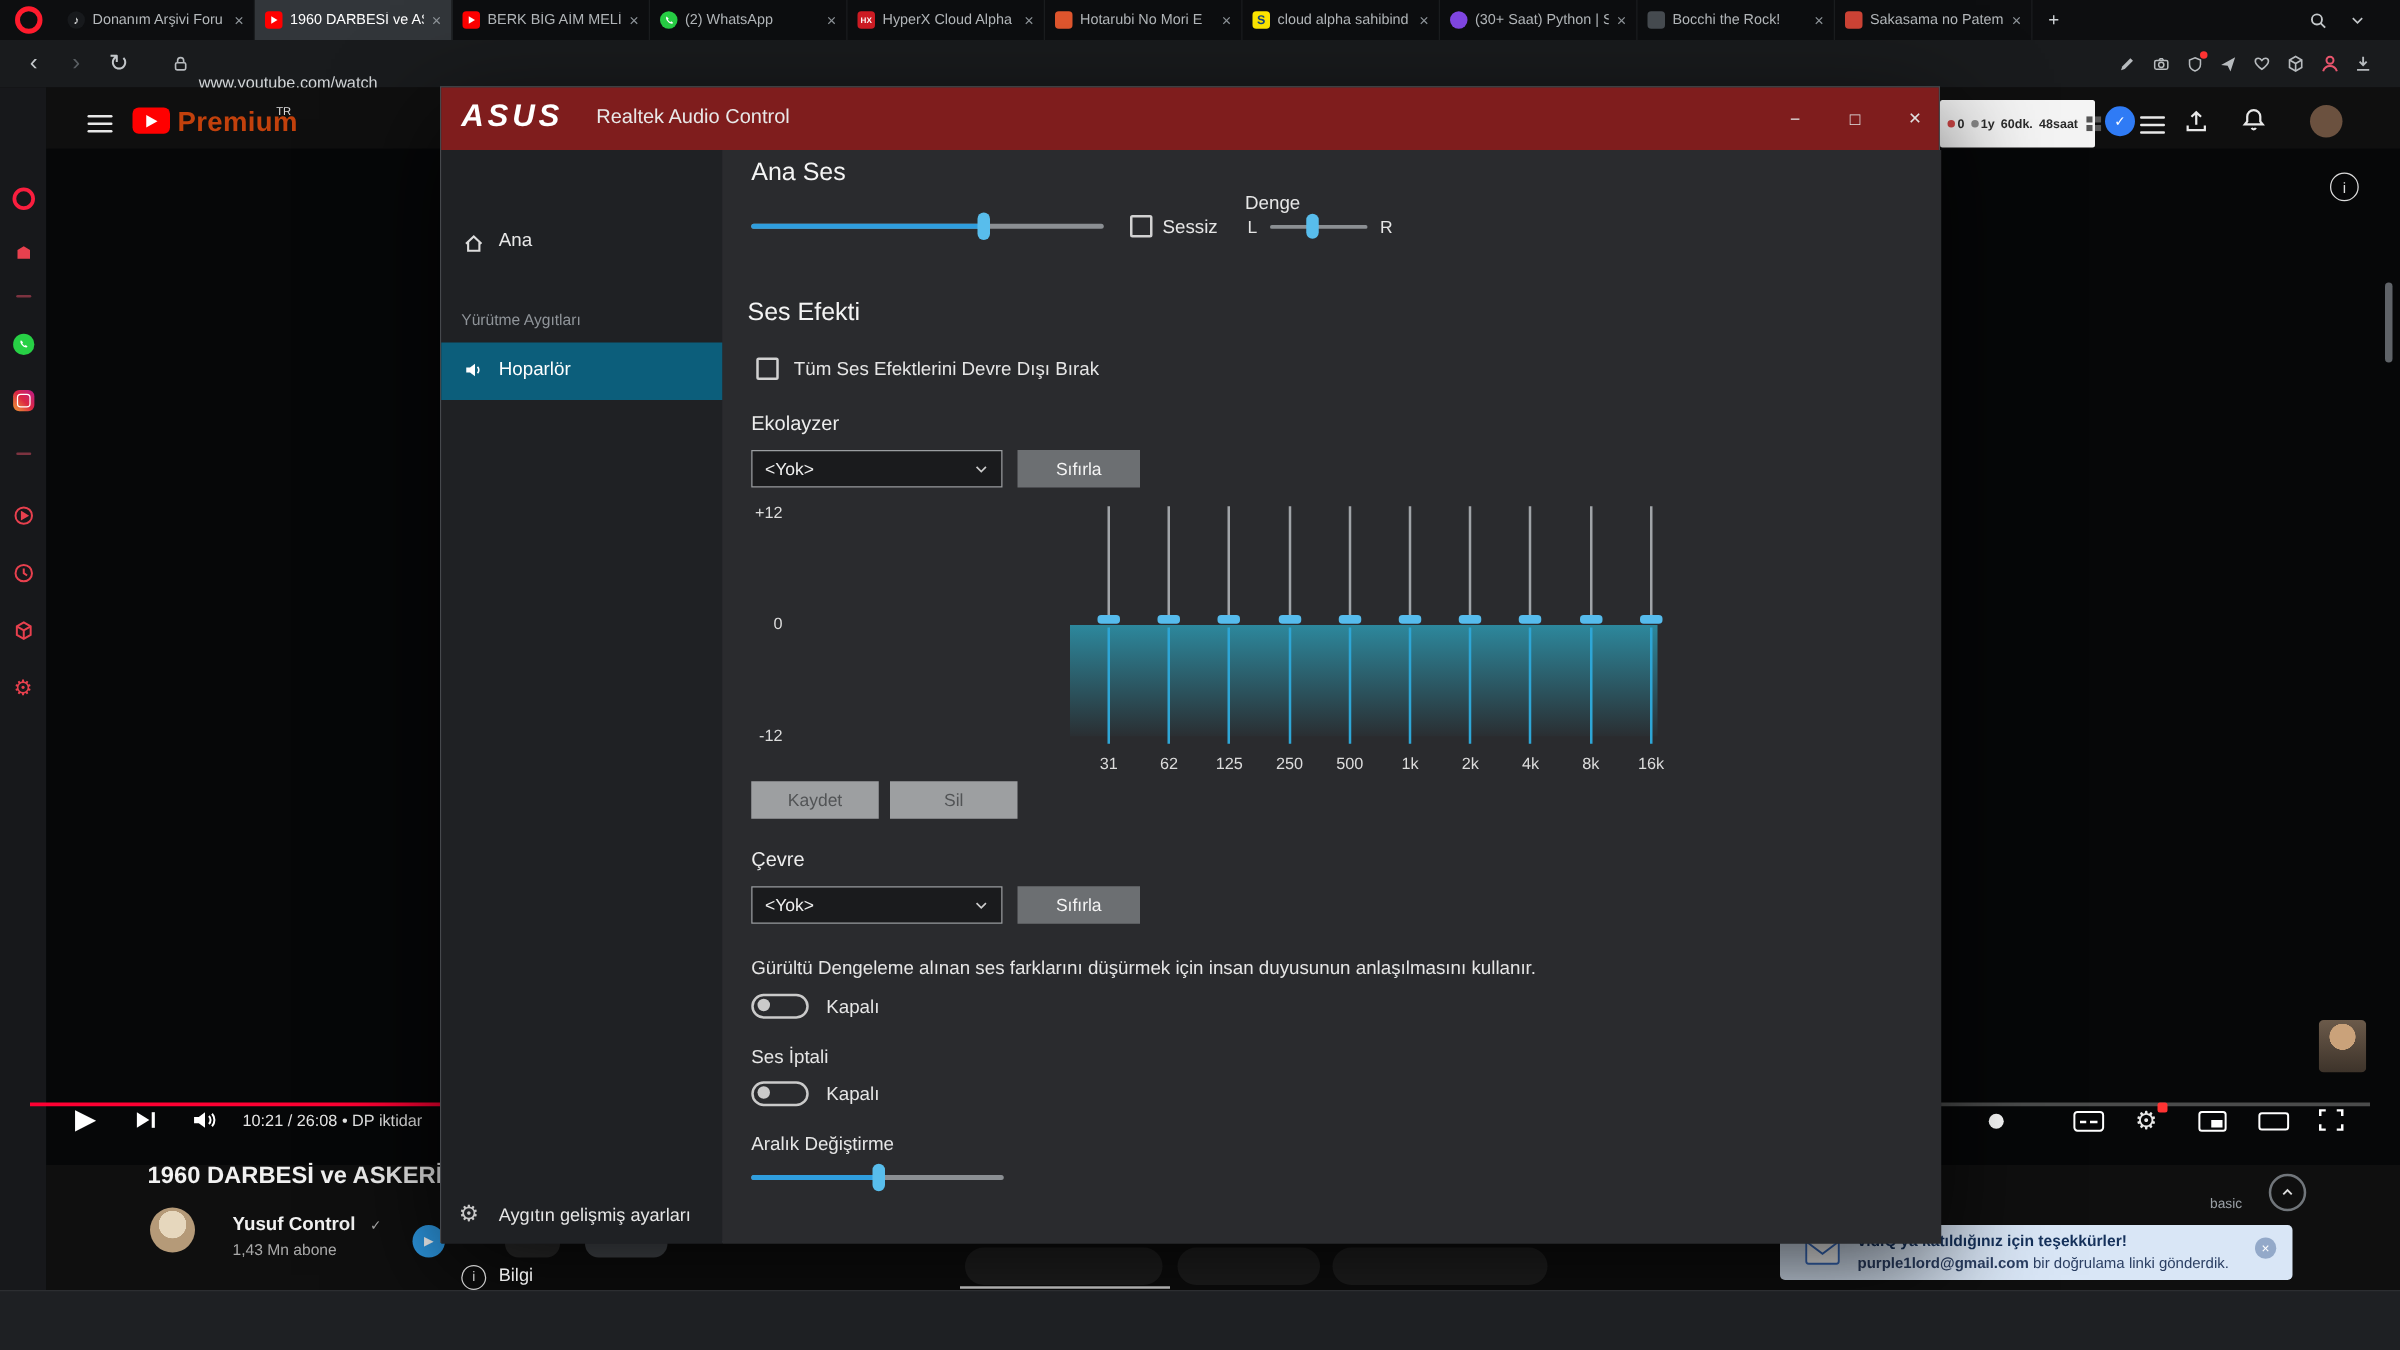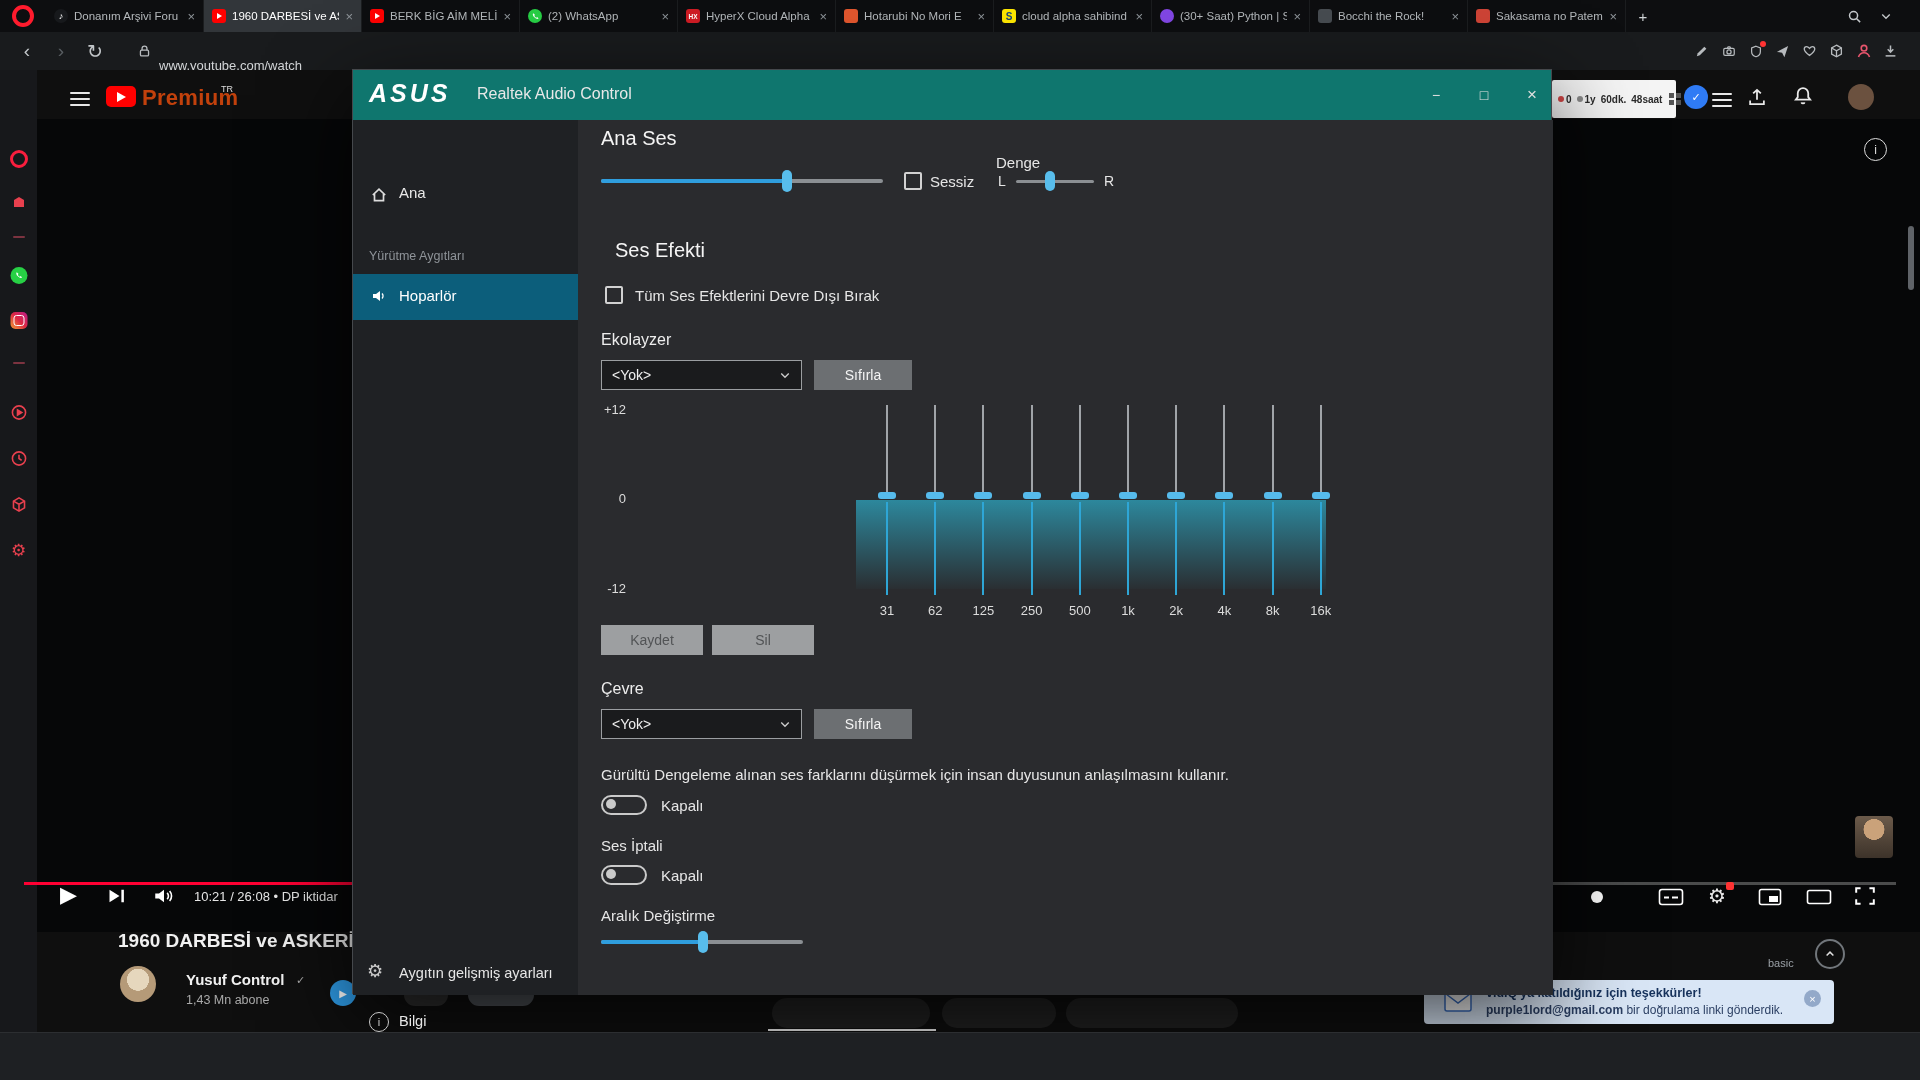--- a/index.html
+++ b/index.html
@@ -80,21 +80,21 @@
                font-size:11px;display:flex;align-items:center;justify-content:center;z-index:11;}
   .avatar-thumb{position:absolute;left:1855px;top:816px;width:38px;height:42px;border-radius:4px;
                 background:radial-gradient(circle at 50% 32%,#caa27a 0 30%,rgba(0,0,0,0) 31%),linear-gradient(#6b5a4a,#3d332a);}
   .scroll-seg{position:absolute;left:1908px;top:226px;width:6px;height:64px;background:#5f6368;border-radius:3px;}
   .vq-chev{position:absolute;left:1815px;top:939px;width:30px;height:30px;border-radius:50%;border:2px solid #71767b;
            box-sizing:border-box;display:flex;align-items:center;justify-content:center;color:#ddd;}
 
   
   .win{position:absolute;left:352px;top:69px;width:1200px;height:925px;background:#2a2b2e;z-index:40;
        box-shadow:0 26px 80px rgba(0,0,0,.7);border:1px solid #45484c;box-sizing:border-box;}
-  .win-title{position:absolute;left:0;top:0;width:100%;height:50px;background:#0f766e;text-decoration:underline;}
+  .win-title{position:absolute;left:0;top:0;width:100%;height:50px;background:#7f1d1d;text-decoration:underline;}
   .asus-logo{position:absolute;left:16px;top:9px;font-size:25px;font-weight:800;font-style:italic;letter-spacing:3px;color:#fff;}
   .win-heading{position:absolute;left:124px;top:15px;font-size:16px;color:#e8e8e8;}
   .win-btn{position:absolute;top:0;width:46px;height:50px;display:flex;align-items:center;justify-content:center;color:#e0e0e0;font-size:14px;}
   .nav{position:absolute;left:0;top:50px;width:225px;height:875px;background:#1f2124;}
   .nav-label{font-size:15px;color:#e8e8e8;}
   .nav-sel{position:absolute;left:0;top:154px;width:225px;height:46px;background:#0c5e7b;}
   .content{position:absolute;left:225px;top:50px;width:975px;height:875px;background:#2a2b2e;}
   .h1{position:absolute;font-size:20px;color:#f4f4f4;}
   .lbl{position:absolute;font-size:16px;color:#ededed;}
   .txt{position:absolute;font-size:15px;color:#e6e6e6;}
@@ -496,21 +496,21 @@
 
       <span class="cb" style="left:326px;top:52px"></span>
       <span class="txt" style="left:352px;top:53px">Sessiz</span>
 
       <span class="txt" style="left:418px;top:34px">Denge</span>
       <span class="txt" style="left:420px;top:53px;font-size:14px">L</span>
       <span class="track" style="left:438px;top:60px;width:78px;height:3px"></span>
       <span class="hthumb" style="left:467px;top:51px;height:20px"></span>
       <span class="txt" style="left:526px;top:53px;font-size:14px">R</span>
 
-      <span class="h1" style="left:37px;top:119px">Ses Efekti</span>
+      <span class="h1" style="left:20px;top:119px">Ses Efekti</span>
       <span class="cb" style="left:27px;top:166px"></span>
       <span class="txt" style="left:57px;top:167px">Tüm Ses Efektlerini Devre Dışı Bırak</span>
 
       <span class="lbl" style="left:23px;top:211px">Ekolayzer</span>
       <div class="dd" style="left:23px;top:240px">
         <span>&lt;Yok&gt;</span>
         <svg width="12" height="12" viewBox="0 0 16 16" fill="none" stroke="#ccc" stroke-width="1.8">
             <path d="M3 6l5 5 5-5"></path>
           </svg>
       </div>

